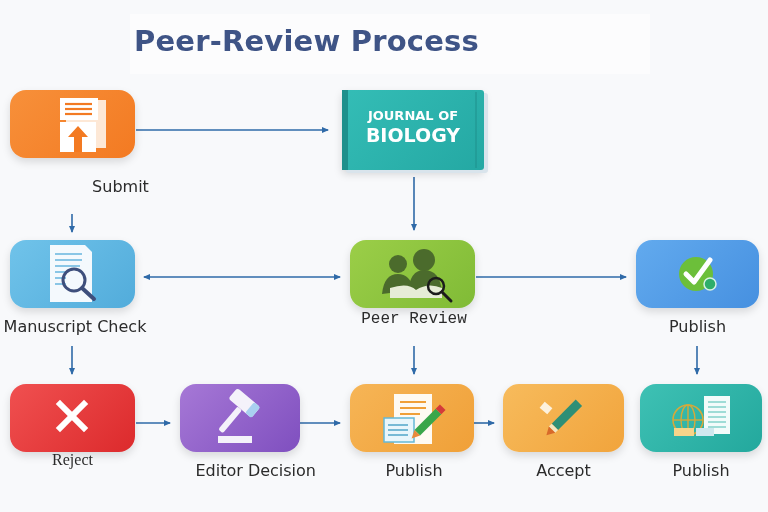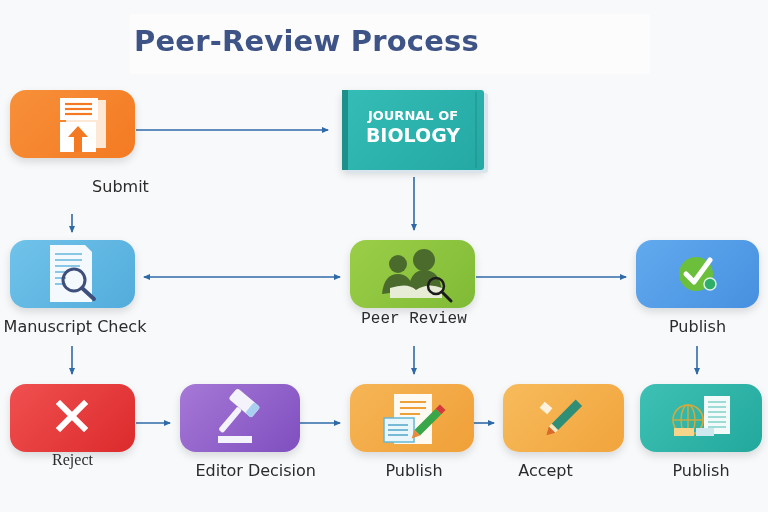--- a/index.html
+++ b/index.html
@@ -167,21 +167,21 @@
 <div class="node" style="left:503px; top:384px; width:121px; height:68px; background:linear-gradient(135deg,#f7bb5c,#f1a43c);">
   <svg width="121" height="68">
     <g transform="rotate(-45 60 34)">
       <rect x="48" y="30" width="34" height="9" fill="#2e8f76"></rect>
       <rect x="44" y="30" width="4" height="9" fill="#f3e6c0"></rect>
       <path d="M44,30 L36,34.5 L44,39 Z" fill="#d86a2a"></path>
     </g>
     <rect x="38" y="20" width="10" height="8" fill="#fdf2de" transform="rotate(40 43 24)"></rect>
   </svg>
 </div>
-<div class="label" style="left:475px; top:460px; width:141px;">Accept</div>
+<div class="label" style="left:493px; top:460px; width:141px;">Accept</div>
 
 <div class="node" style="left:640px; top:384px; width:122px; height:68px; background:linear-gradient(135deg,#3ec1b4,#23a89d);">
   <svg width="122" height="68">
     <circle cx="48" cy="36" r="15" fill="none" stroke="#d6a93a" stroke-width="1.6"></circle>
     <ellipse cx="48" cy="36" rx="7" ry="15" fill="none" stroke="#d6a93a" stroke-width="1.4"></ellipse>
     <line x1="33" y1="36" x2="63" y2="36" stroke="#d6a93a" stroke-width="1.4"></line>
     <line x1="48" y1="21" x2="48" y2="51" stroke="#d6a93a" stroke-width="1.4"></line>
     <rect x="64" y="12" width="26" height="38" fill="#f2fbfa"></rect>
     <g stroke="#7ccfc6" stroke-width="1.4">
         <line x1="68" y1="18" x2="86" y2="18"></line>

